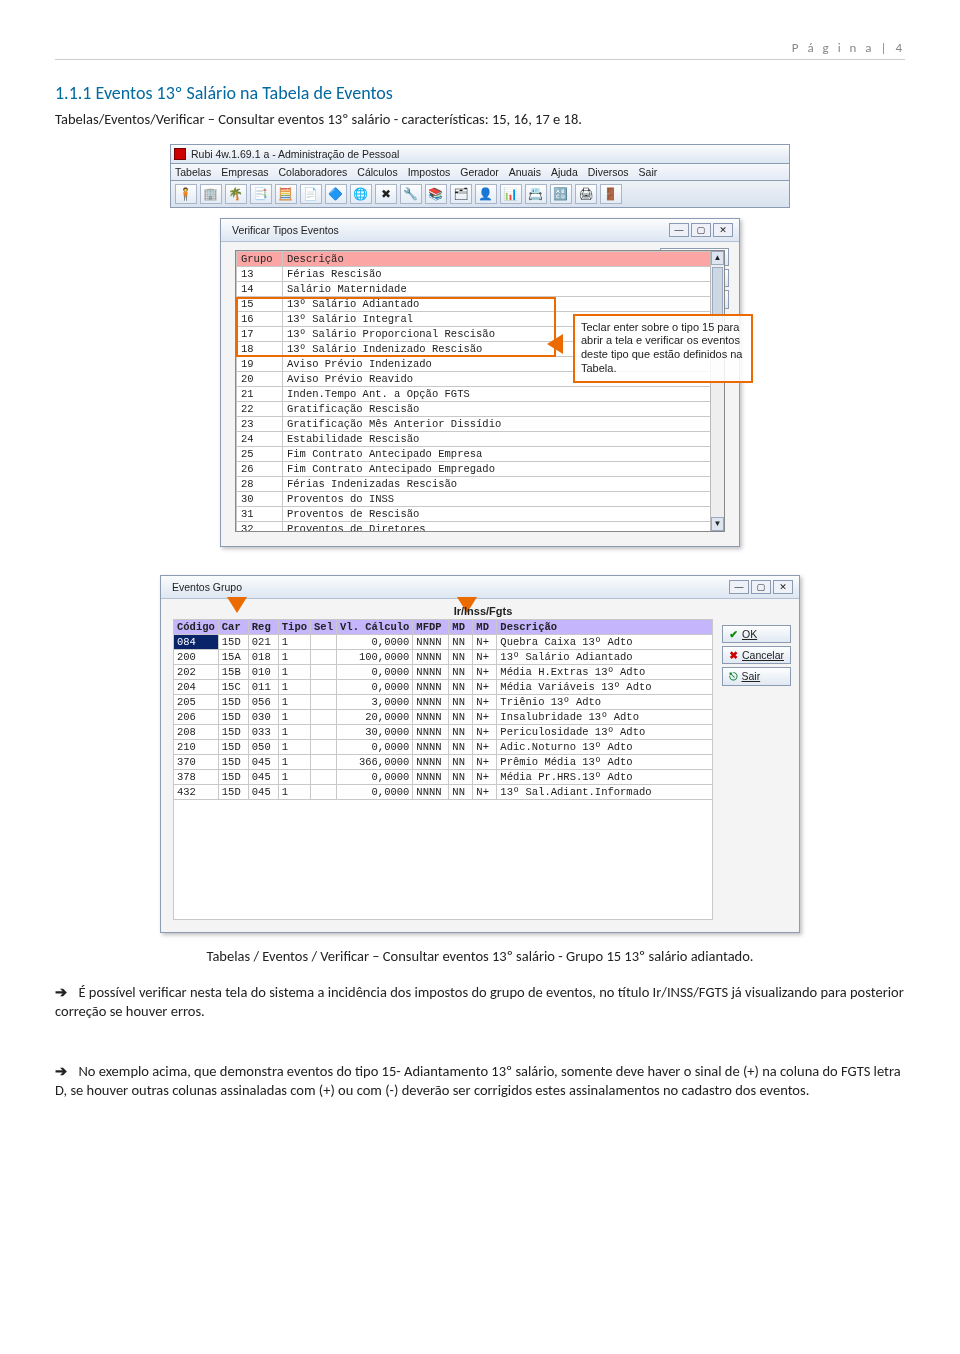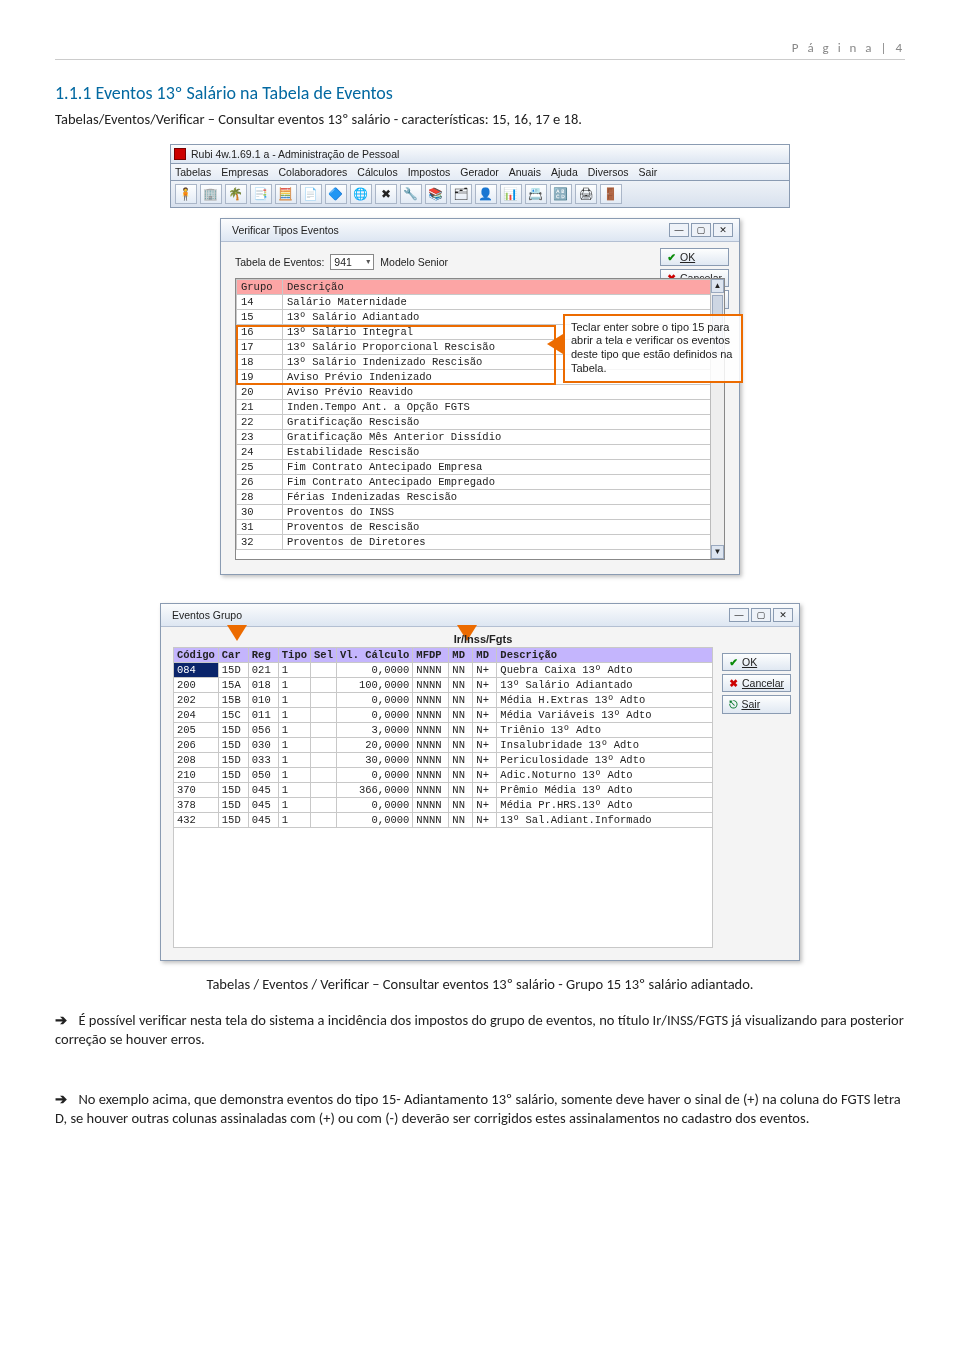--- a/index.html
+++ b/index.html
@@ -235,37 +235,34 @@
             </div>
           <div class="dlg-btn cancel">
               <span class="sym">✖</span>
               <span class="accent-u">Cancelar</span>
             </div>
           <div class="dlg-btn exit">
               <span class="sym">⎋</span>
               <span class="accent-u">Sair</span>
             </div>
         </div>
-        <div class="field-row">
-          <span>Tabela de Eventos:</span>
-          <span class="combo">
-              <span>941</span>
-            </span>
-          <span>Modelo Senior</span>
-        </div>
 
         <div class="grid-wrap" style="height:282px;">
           <table class="grid">
             <thead>
               <tr>
                 <th style="width:46px;">Grupo</th>
                 <th>Descrição</th>
               </tr>
             </thead>
             <tbody id="tbody1">
+                <tr>
+                  <td>13</td>
+                  <td>Férias Rescisão</td>
+                </tr>
                 <tr>
                   <td>14</td>
                   <td>Salário Maternidade</td>
                 </tr>
                 <tr>
                   <td>15</td>
                   <td>13º Salário Adiantado</td>
                 </tr>
                 <tr>
                   <td>16</td>
@@ -332,21 +329,21 @@
           <div class="scroll-track">
             <div class="scroll-arrow" style="top:0">▲</div>
             <div class="scroll-thumb"></div>
             <div class="scroll-arrow" style="bottom:0">▼</div>
           </div>
 
           <div class="highlight-box" style="left:0px; top:46px; width:320px; height:60px;"></div>
         </div>
 
         <div class="callout-arrow" style="left:326px; top:92px;"></div>
-        <div class="callout" style="left:342px; top:72px;">
+        <div class="callout" style="left:352px; top:72px;">
           <span>Teclar enter sobre o tipo 15 para abrir a tela e verificar os eventos deste tipo que estão definidos na Tabela.</span>
         </div>
       </div>
     </div>
   </div>
 
   <div class="dialog2">
     <div class="dialog-title">
       <span class="app-icon"></span>
       <span>Eventos Grupo</span>

